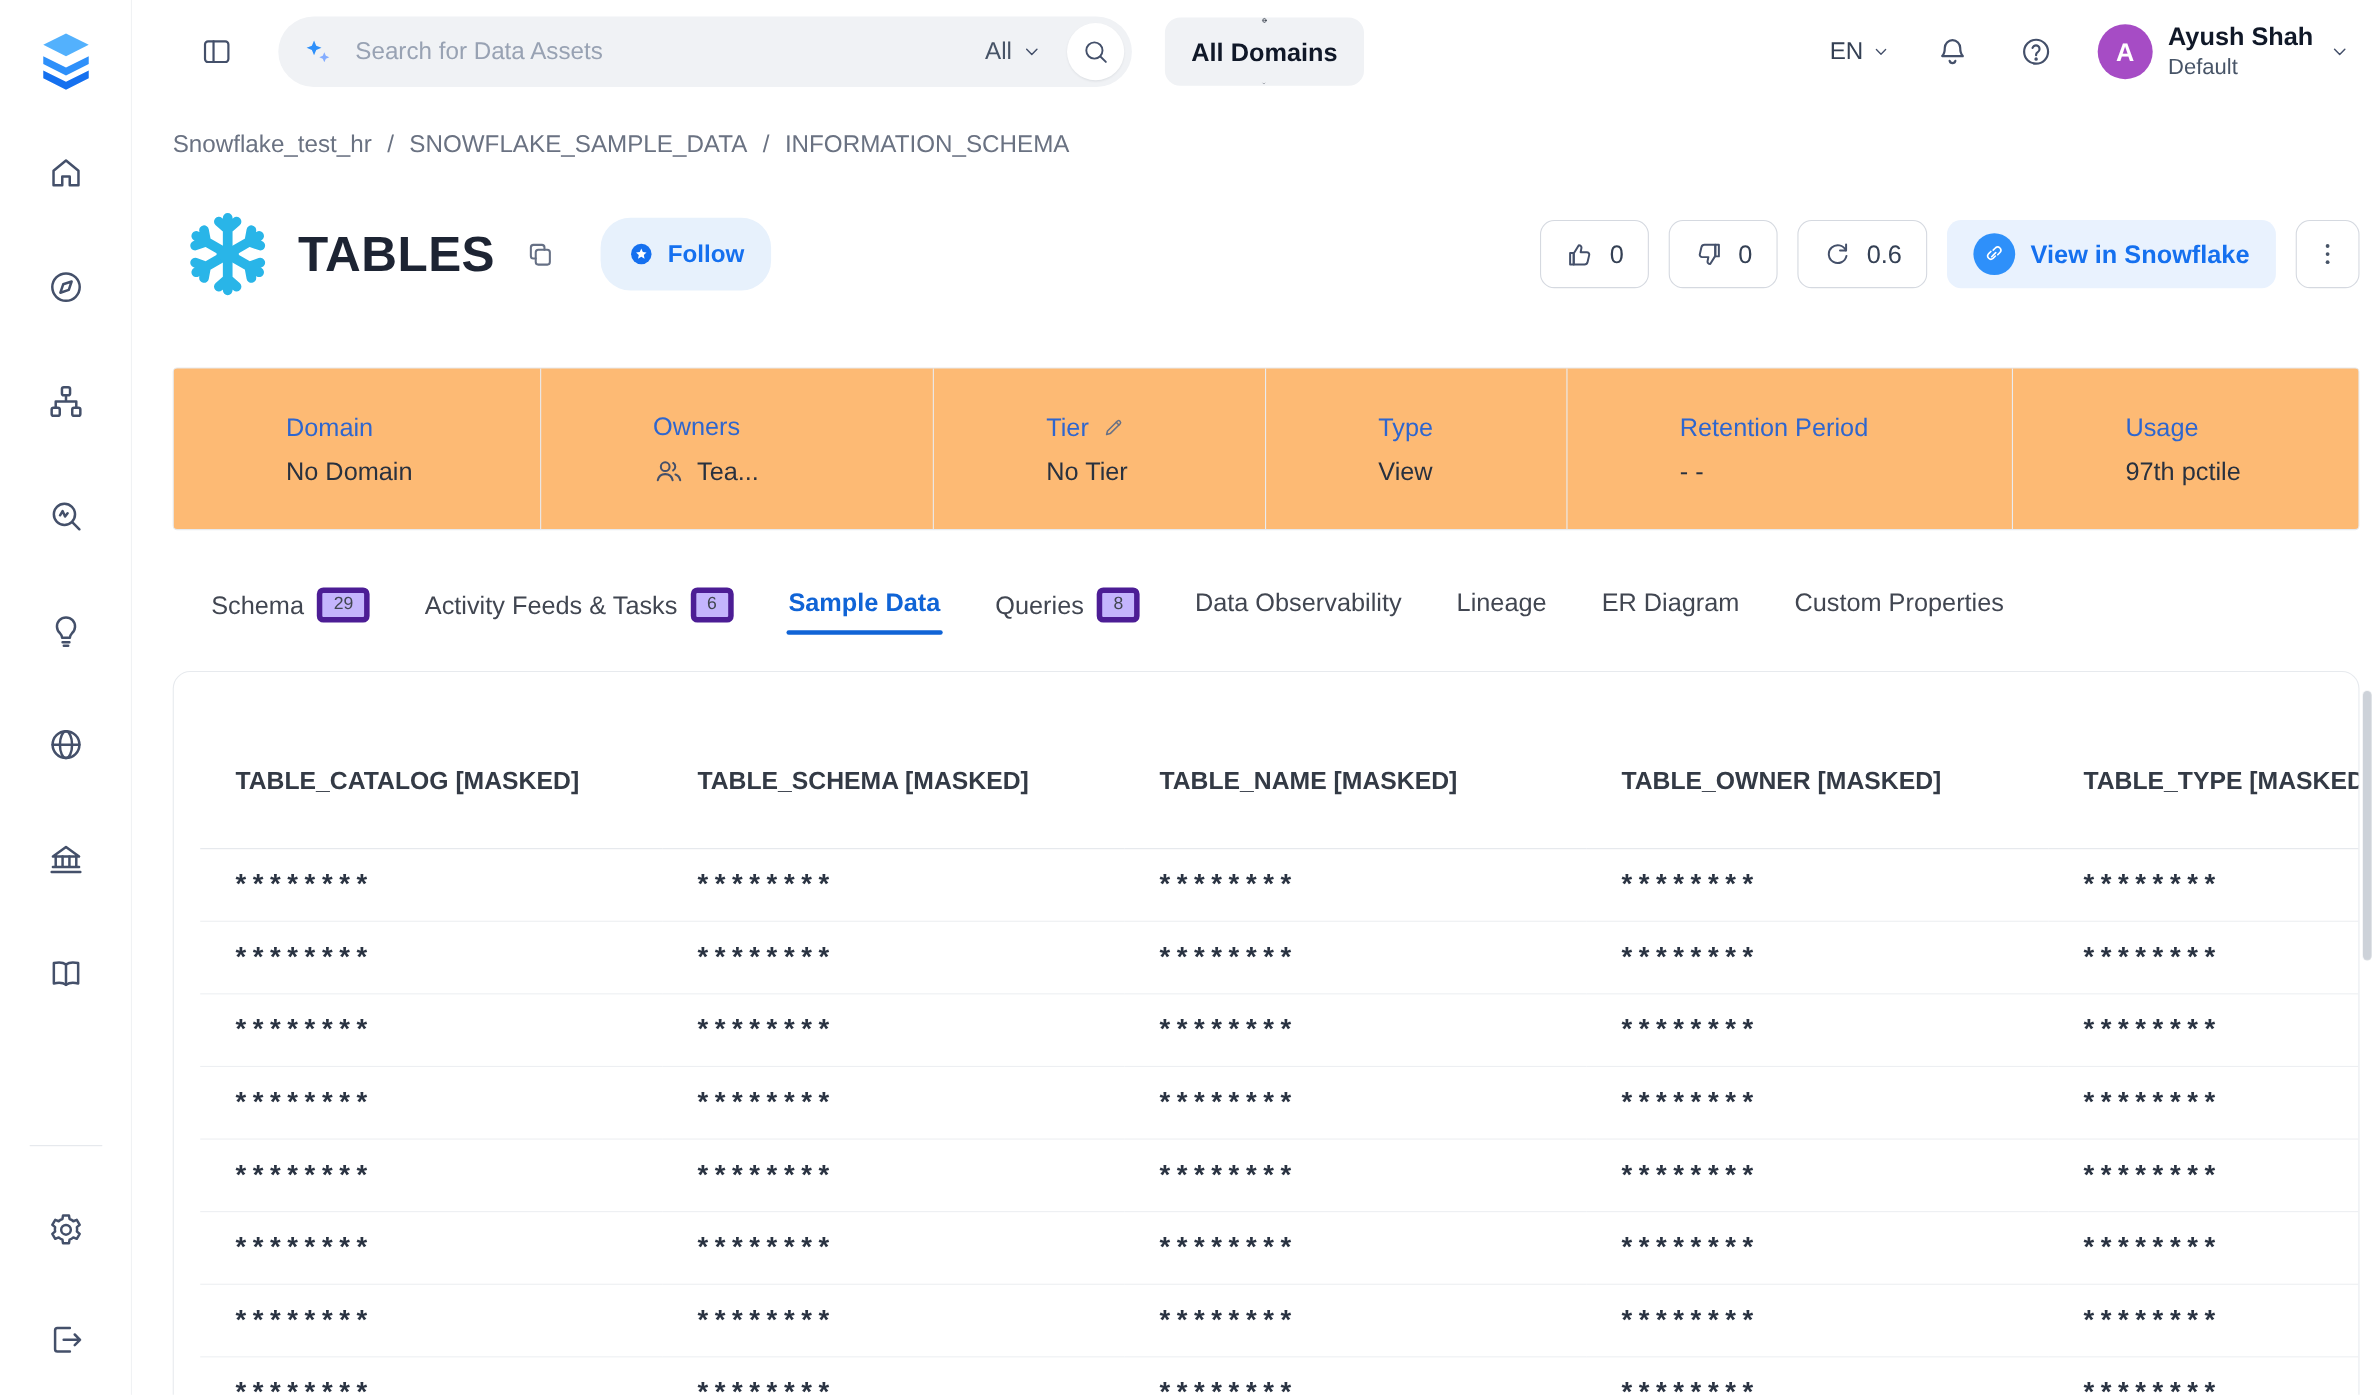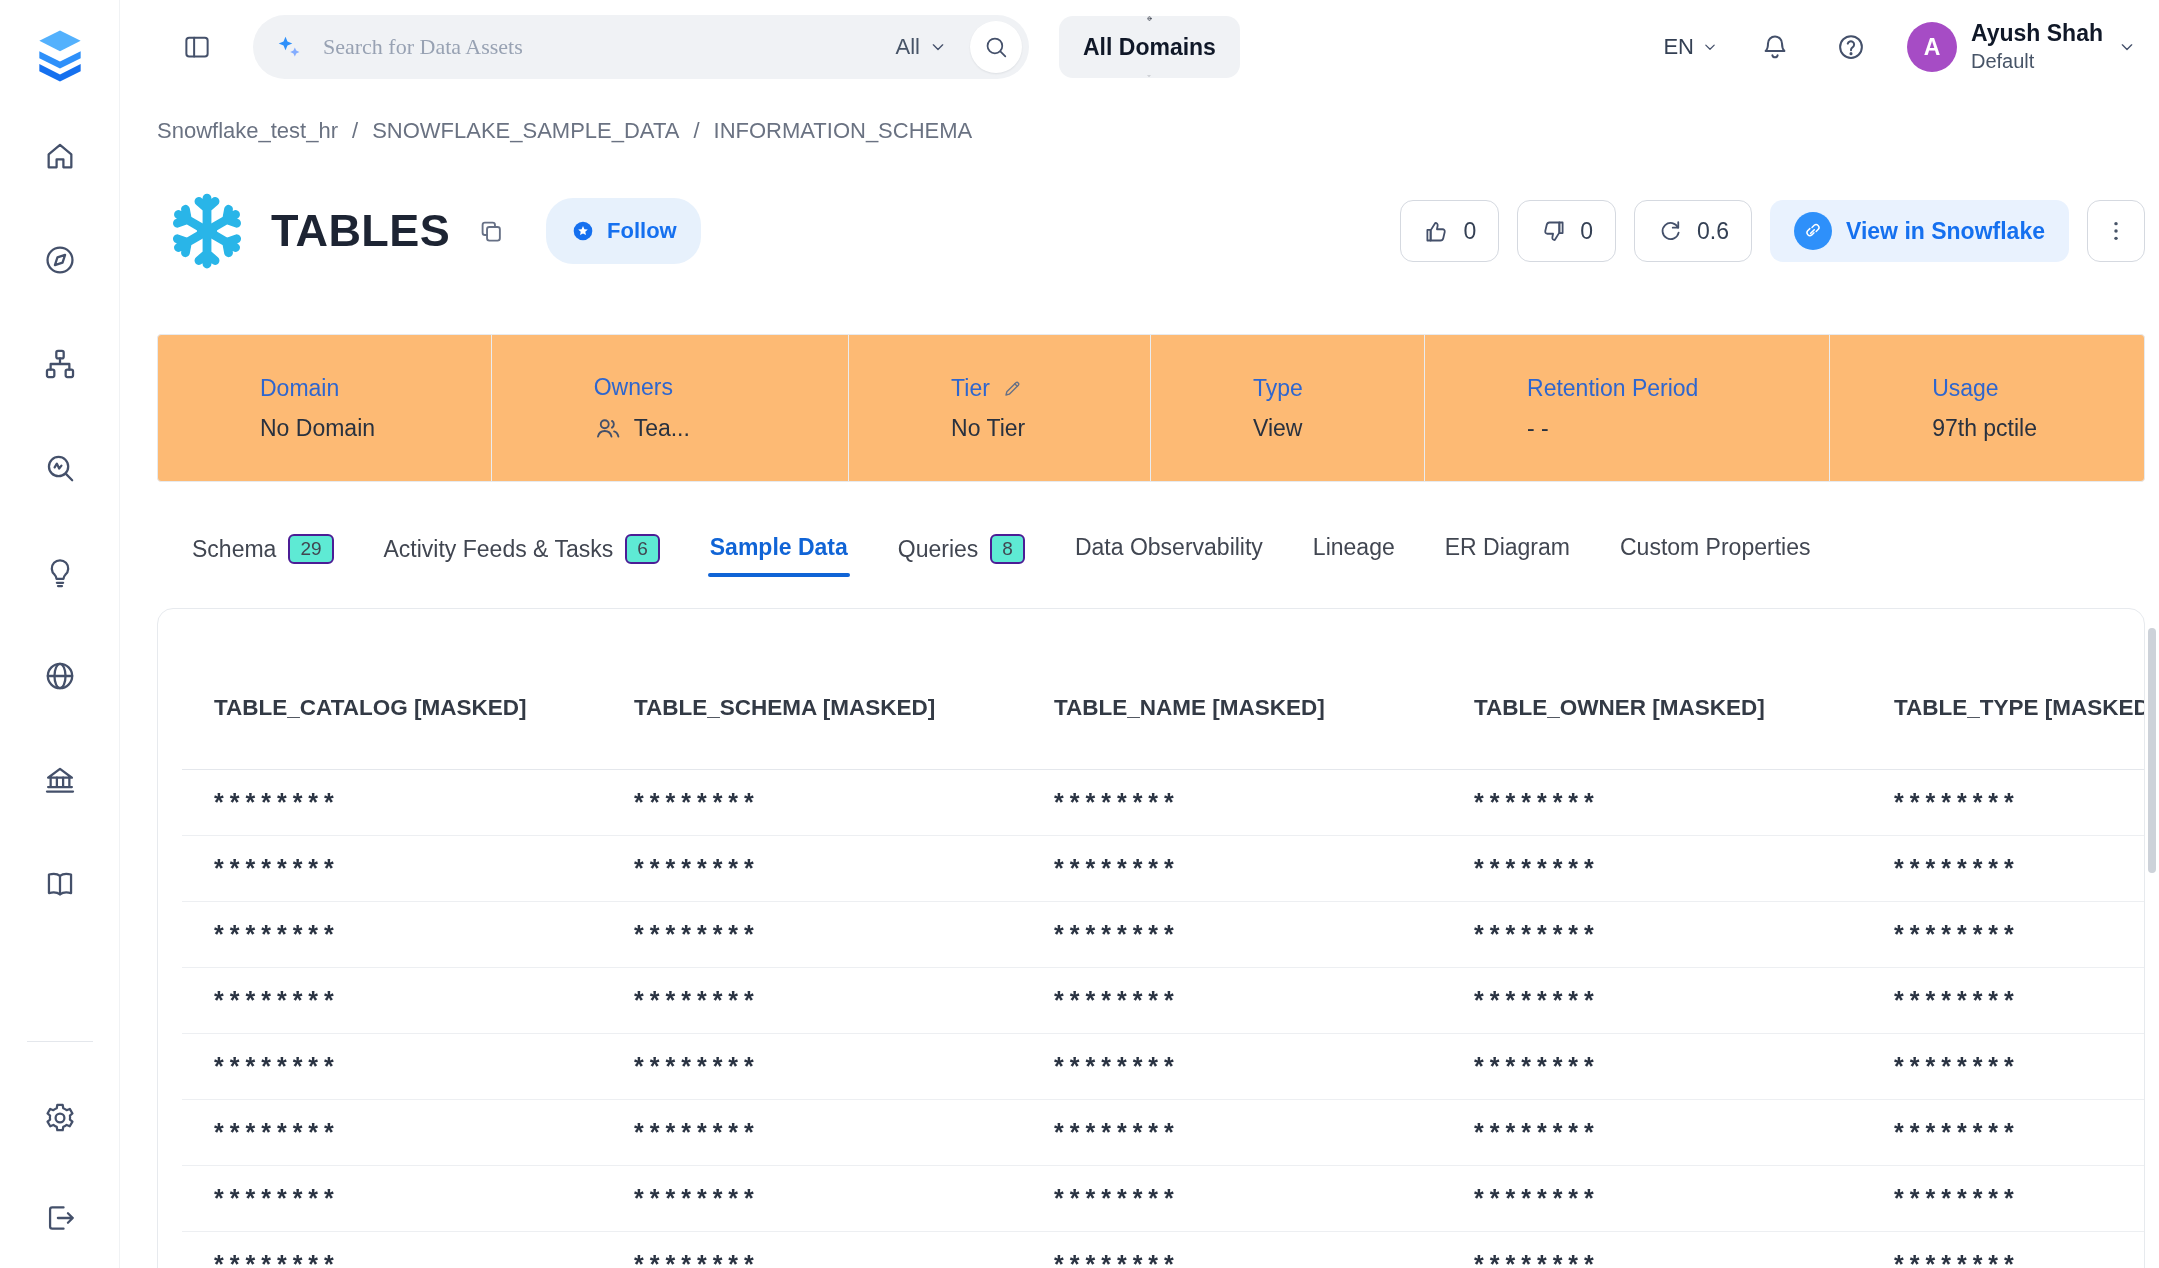--- a/index.html
+++ b/index.html
@@ -26,21 +26,21 @@
   .top-bar { height:94px; display:flex; align-items:center; }
   .sidebar-toggle { margin-left:18px; width:44px; height:44px; display:flex; align-items:center;
     justify-content:center; cursor:pointer; }
   .sidebar-toggle svg { width:30px; height:30px; }
 
   .search-pill { margin-left:34px; width:776px; height:64px; background:#f0f2f5; border-radius:33px;
     display:flex; align-items:center; padding:0 7px 0 16px; gap:14px; }
   .sparkle-btn { width:40px; height:40px; border-radius:10px; display:flex; align-items:center;
     justify-content:center; cursor:pointer; }
   .search-input { flex:1; min-width:0; border:none; background:transparent; outline:none;
-    font-size:22px; color:#344054; font-family:Liberation Serif, serif; }
+    font-size:22px; color:#344054; font-family:Liberation Sans, sans-serif; }
   .search-input::placeholder { color:#98a2b3; }
   .search-scope { display:flex; align-items:center; gap:8px; font-size:22px; color:#475467;
     cursor:pointer; padding-right:8px; }
   .search-scope svg { width:20px; height:20px; }
   .search-go { width:52px; height:52px; border-radius:50%; background:#fff; display:flex;
     align-items:center; justify-content:center; cursor:pointer; box-shadow:0 1px 2px rgba(16,24,40,.08); }
   .search-go svg { width:26px; height:26px; }
 
   .domains-pill { margin-left:30px; height:62px; border-radius:14px; background:#f0f2f5;
     display:flex; align-items:center; gap:13px; padding:0 24px; cursor:pointer;flex-direction:column; }
@@ -97,21 +97,21 @@
   .w1{flex:0 0 16.8%} .w2{flex:0 0 18%} .w3{flex:0 0 15.2%} .w4{flex:0 0 20.4%} .w5{flex:0 0 13.8%} .w6{flex:0 0 15.8%}
   .sum-label { display:flex; align-items:center; gap:12px; font-size:23px; color:#2e66cf; }
   .sum-label svg { width:21px; height:21px; stroke:#667085; }
   .sum-value { display:flex; align-items:center; gap:12px; font-size:23px; color:#28313f; }
   .sum-value svg { width:28px; height:28px; }
 
   
   .tabs { display:flex; align-items:flex-start; gap:46px; margin-top:48px; padding-left:33px; }
   .tab { position:relative; display:flex; align-items:center; gap:12px; font-size:23px; color:#414651;
     padding:4px 2px 16px; cursor:pointer; white-space:nowrap; }
-  .tab .badge { font-size:19px; color:#414651; border:2px solid #4c1d95; background:#5eead4;
+  .tab .badge { font-size:16px; color:#414651; border:5px solid #4c1d95; background:#c4b5fd;
     border-radius:6px; padding:2px 10px; }
   .tab.active { color:#1064d6; font-weight:700; }
   .tab.active::after { content:""; position:absolute; left:0; right:0; bottom:0; height:4px;
     border-radius:3px; background:#1064d6; }
 
   
   .sample-card { margin-top:28px; border:1px solid #e7eaee; border-radius:16px 16px 0 0; background:#fff;
     height:700px; overflow:hidden; padding:16px 0 0 24px; }
   table.sample { border-collapse:collapse; table-layout:fixed; width:2100px; }
   .sample th { width:420px; text-align:left; font-size:22.5px; font-weight:700; color:#333a45;

